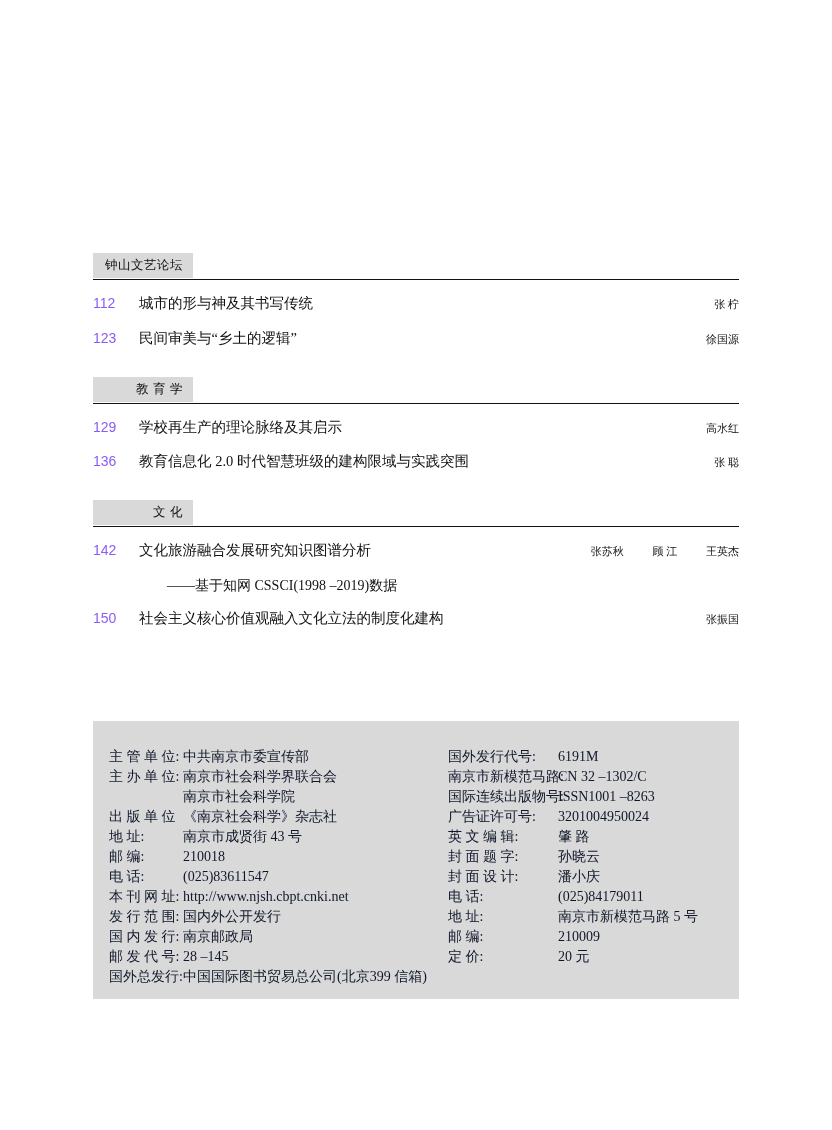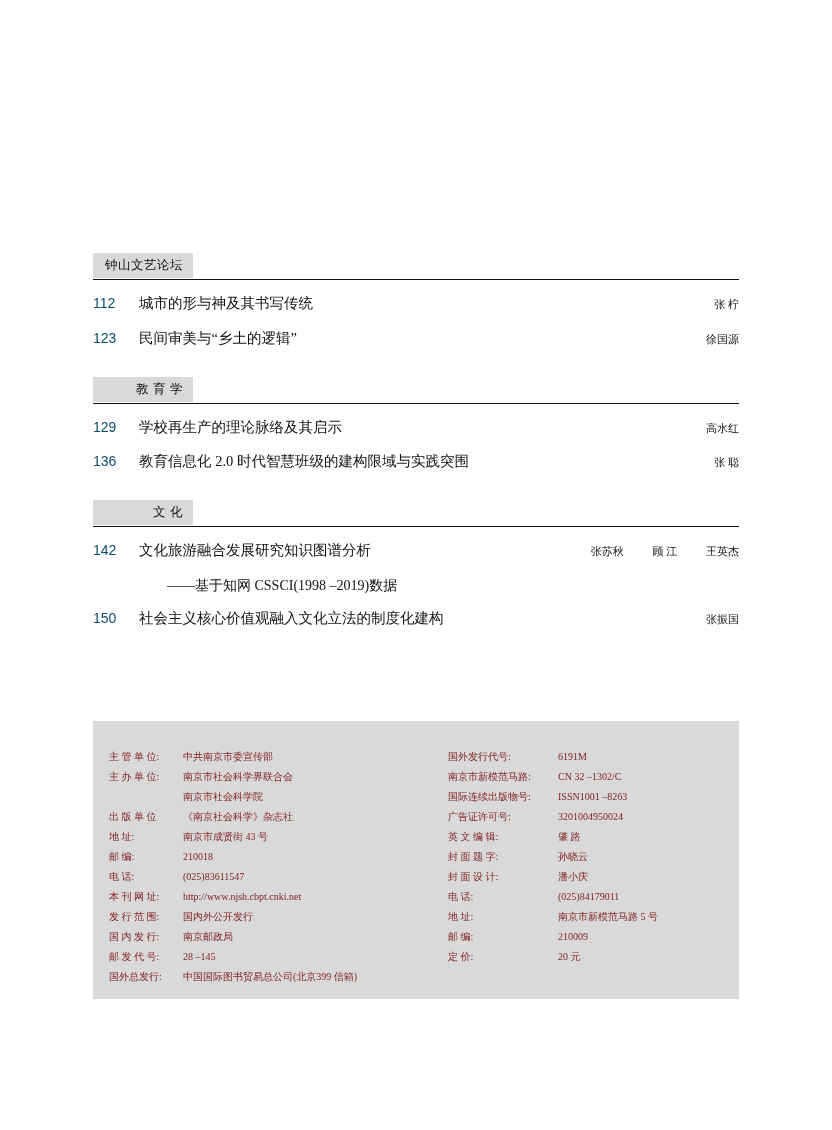--- a/index.html
+++ b/index.html
@@ -78,21 +78,21 @@
     align-items: baseline;
     margin-top: 13px;
     font-size: 14.5px;
     line-height: 1.5;
   }
   .entry .page-no {
     width: 46px;
     flex: 0 0 46px;
     font-family: "Liberation Sans", "DejaVu Sans", sans-serif;
     font-size: 14px;
-    color: #0c4a6e;
+    color: #8b5cf6;
   }
   .entry .title {
     flex: 1 1 auto;
     padding-right: 10px;
   }
   .entry .authors {
     flex: 0 0 auto;
     text-align: right;
     white-space: nowrap;
     font-size: 11px;
@@ -129,23 +129,23 @@
   }
   .col {
     box-sizing: border-box;
   }
   .col-left { width: 355px; padding-left: 16px; }
   .col-right { width: 291px; }
 
   .crow {
     display: flex;
     align-items: flex-end;
-    font-size: 10px;
+    font-size: 14px;
     line-height: 20px;
-    color: #7f1d1d;
+    color: #0f172a;
     white-space: nowrap;
   }
   .crow .lbl {
     flex: 0 0 auto;
     letter-spacing: 0px;
   }
   .col-left .lbl { width: 74px; }
   .col-right .lbl { width: 110px; }
   .crow .val { flex: 1 1 auto; }
 

